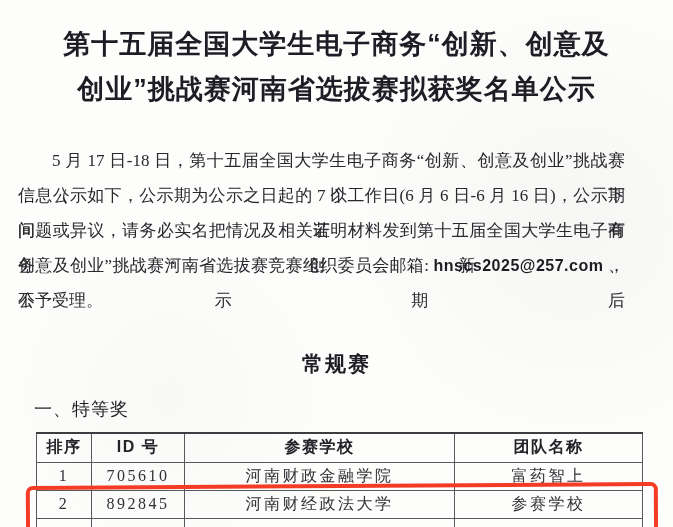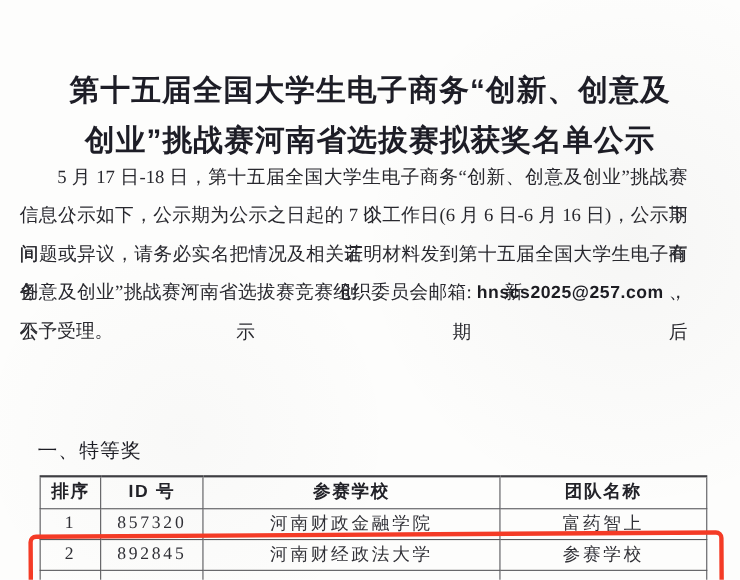--- a/index.html
+++ b/index.html
@@ -25,21 +25,20 @@
     top: 22px;
     left: 0;
     width: 100%;
     text-align: center;
     font-family: "Liberation Sans", sans-serif;
     font-weight: bold;
     font-size: 27px;
     line-height: 45px;
     letter-spacing: 1px;
     color: #1d1d26;
-    margin-top: 38px;
   }
   .title .t-line { display: block; }
   
   .body-text {
     position: absolute;
     top: 143px;
     left: 18px;
     width: 607px;
     font-size: 17px;
     color: #28282e;
@@ -145,20 +144,21 @@
   </h1>
 
   <div class="body-text">
     <div class="b-line just indent">5 月 17 日-18 日，第十五届全国大学生电子商务“创新、创意及创业”挑战赛（以下</div>
     <div class="b-line just">信息公示如下，公示期为公示之日起的 7 个工作日(6 月 6 日-6 月 16 日)，公示期间若有</div>
     <div class="b-line just">问题或异议，请务必实名把情况及相关证明材料发到第十五届全国大学生电子商务“创新、</div>
     <div class="b-line just"><span>创意及创业”挑战赛河南省选拔赛竞赛组织委员会邮箱: </span><span class="email">hnscs2025@257.com</span><span> ，公示期后</span></div>
     <div class="b-line">不予受理。</div>
   </div>
 
+  <h2 class="section-heading">常规赛</h2>
 
   <h3 class="award-heading">一、特等奖</h3>
 
   <table class="award-table">
     <colgroup>
       <col class="c-rank">
         <col class="c-id">
         <col class="c-school">
         <col class="c-team">
     </colgroup>
@@ -166,21 +166,21 @@
       <tr>
         <th>排序</th>
         <th>ID 号</th>
         <th>参赛学校</th>
         <th>团队名称</th>
       </tr>
     </thead>
     <tbody>
       <tr>
         <td>1</td>
-        <td>857320</td>
+        <td>705610</td>
         <td>河南财政金融学院</td>
         <td>富药智上</td>
       </tr>
       <tr>
         <td>2</td>
         <td>892845</td>
         <td>河南财经政法大学</td>
         <td>参赛学校</td>
       </tr>
       <tr>

